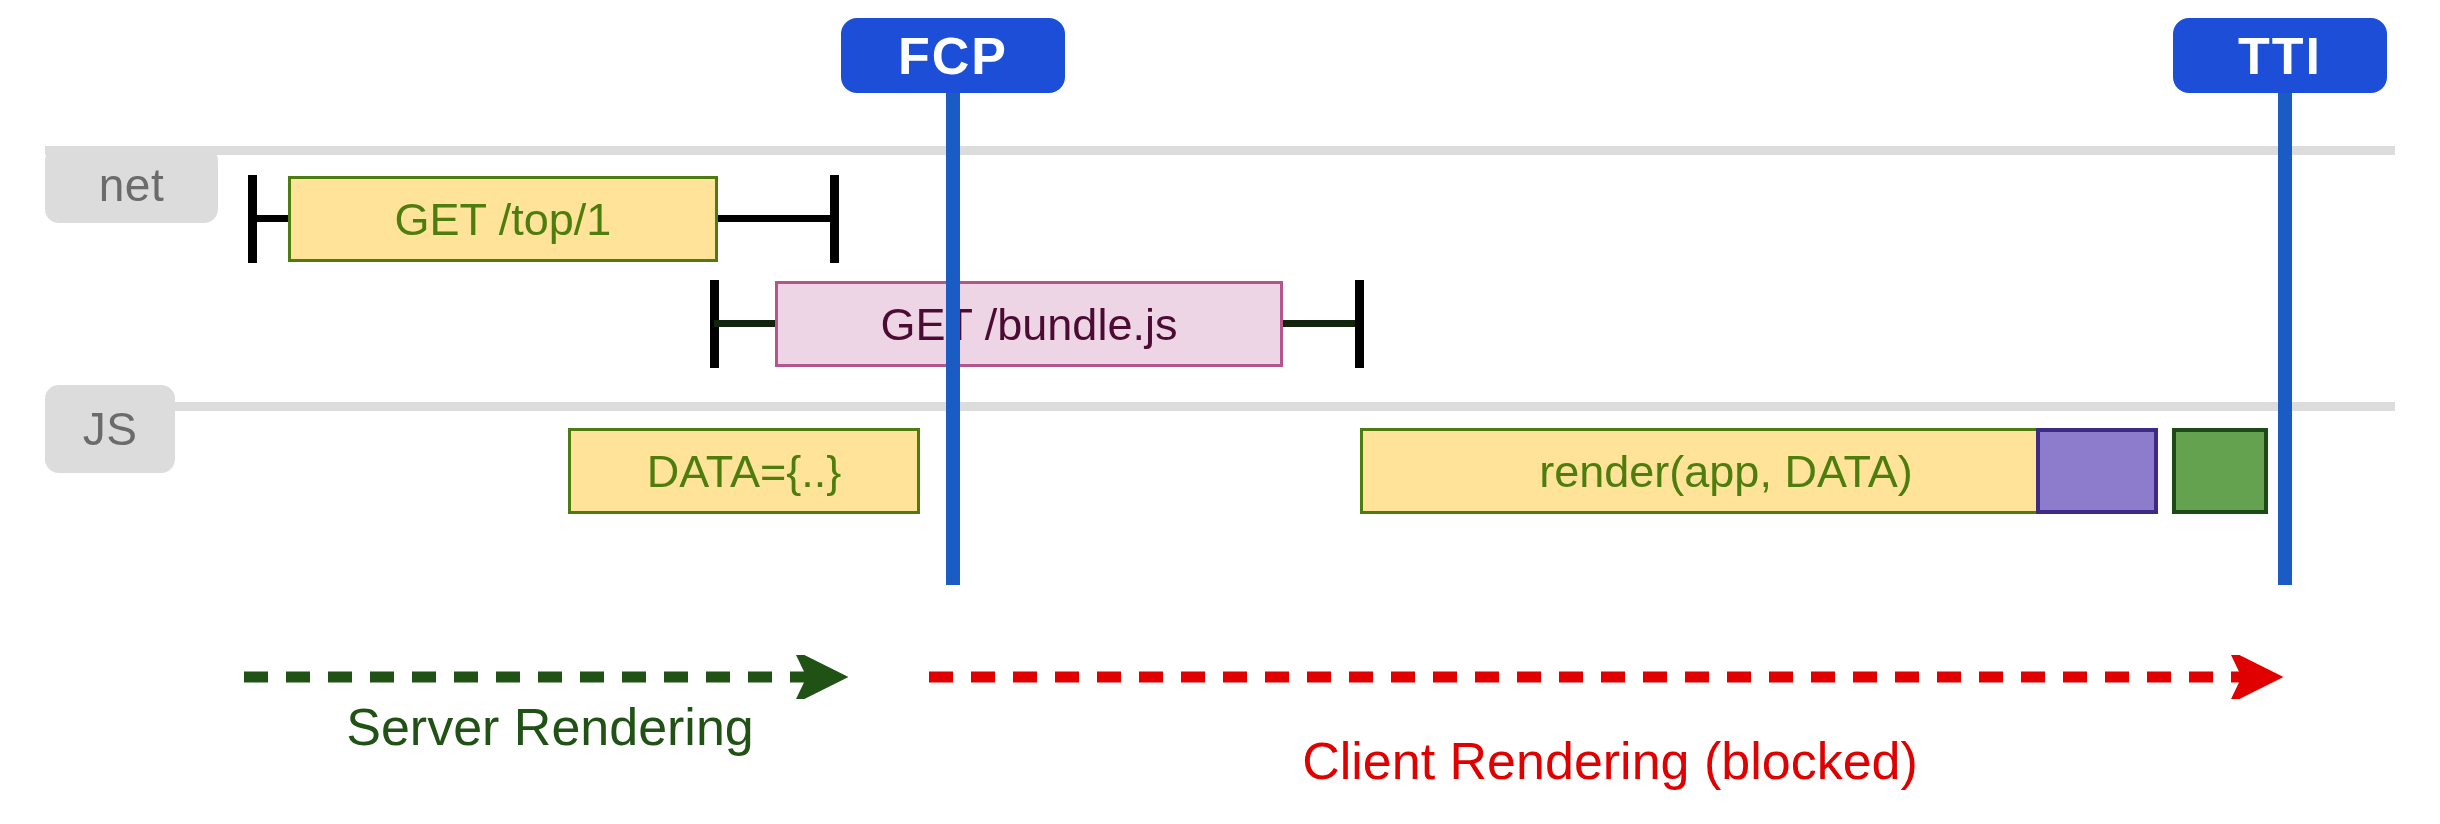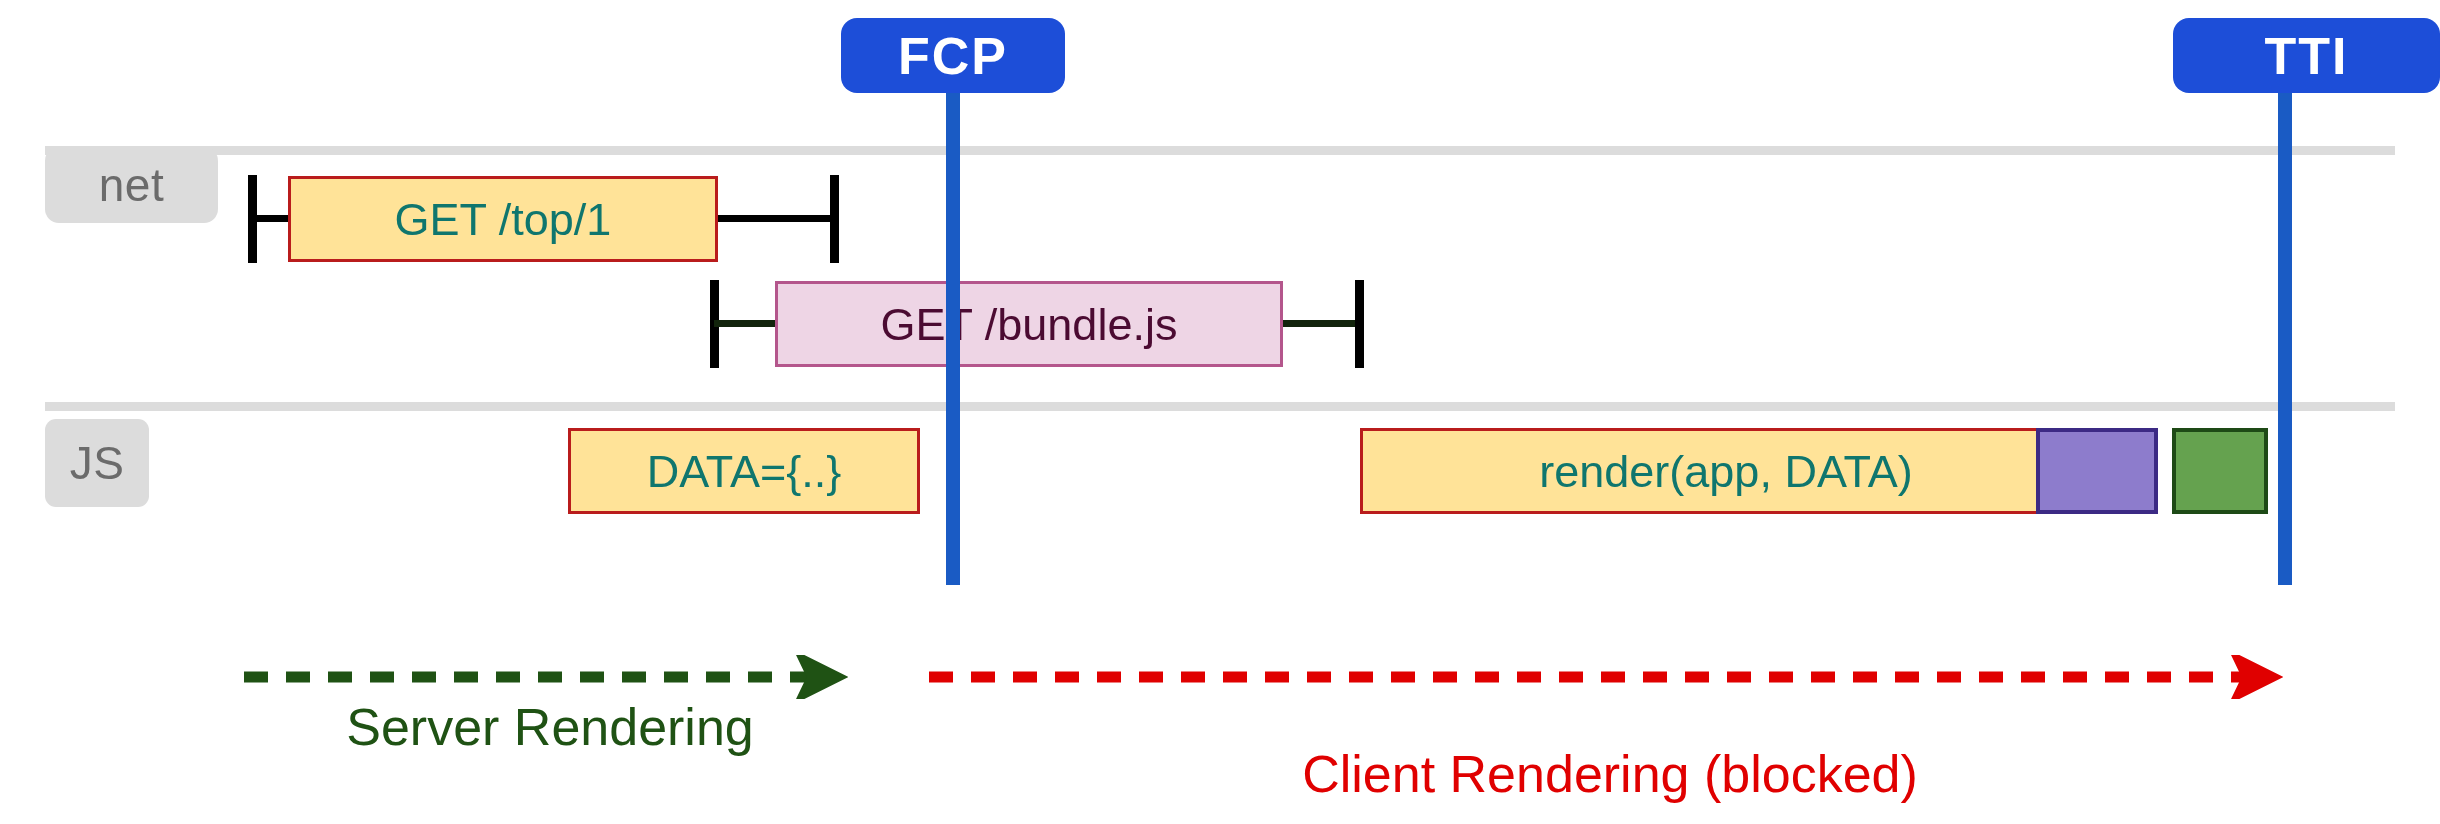--- a/index.html
+++ b/index.html
@@ -30,37 +30,37 @@
     border-radius:14px;
     display:flex;
     align-items:center;
     justify-content:center;
     color:#6b6b6b;
     font-size:46px;
     line-height:1;
     letter-spacing:0.5px;
   }
   #badge-net{left:45px;top:147px;width:173px;height:76px;}
-  #badge-js{left:45px;top:419px;width:104px;height:88px;border-radius:11px;}
+  #badge-js{left:45px;top:385px;width:130px;height:88px;}
 
   
   .bar{
     position:absolute;
     box-sizing:border-box;
     display:flex;
     align-items:center;
     justify-content:center;
     font-size:45px;
     line-height:1;
     white-space:nowrap;
   }
   .bar-yellow{
     background:#ffe398;
-    border:3px solid #b91c1c;
-    color:#0f766e;
+    border:3px solid #4d7c0f;
+    color:#4d7c0f;
   }
   .bar-pink{
     background:#eed5e5;
     border:3px solid #b4568c;
     color:#4b0b32;
   }
   .bar-purple{
     background:#8d7ccc;
     border:4px solid #3c2a84;
   }
@@ -113,40 +113,40 @@
     align-items:center;
     justify-content:center;
     color:#ffffff;
     font-size:52px;
     font-weight:bold;
     letter-spacing:2px;
     line-height:1;
   }
   #flag-fcp{left:841px; top:18px; width:224px; height:75px;}
   #line-fcp{left:946px; top:85px;  height:500px;}
-  #flag-tti{left:2173px;top:18px; width:267px; height:75px;}
+  #flag-tti{left:2173px;top:18px; width:214px; height:75px;}
   #line-tti{left:2278px;top:85px;  height:500px;}
 
   
   .phase-arrow{
     position:absolute;
     height:44px;
   }
   #arrow-server{left:240px; top:655px; width:620px;}
   #arrow-client{left:925px; top:655px; width:1370px;}
 
   .phase-label{
     position:absolute;
     font-size:52px;
     line-height:1;
     white-space:nowrap;
     text-align:center;
   }
   #label-server{left:240px; top:701px; width:620px; color:#1f5214;}
-  #label-client{left:925px; top:735px; width:1370px; color:#e00000;margin-top:13px;}
+  #label-client{left:925px; top:735px; width:1370px; color:#e00000;}
 </style>
 </head>
 <body>
 
 <div id="canvas">
 
   <div class="lane-rule" id="rule-net"></div>
   <div class="lane-rule" id="rule-js"></div>
 
   <div class="lane-badge" id="badge-net">net</div>

